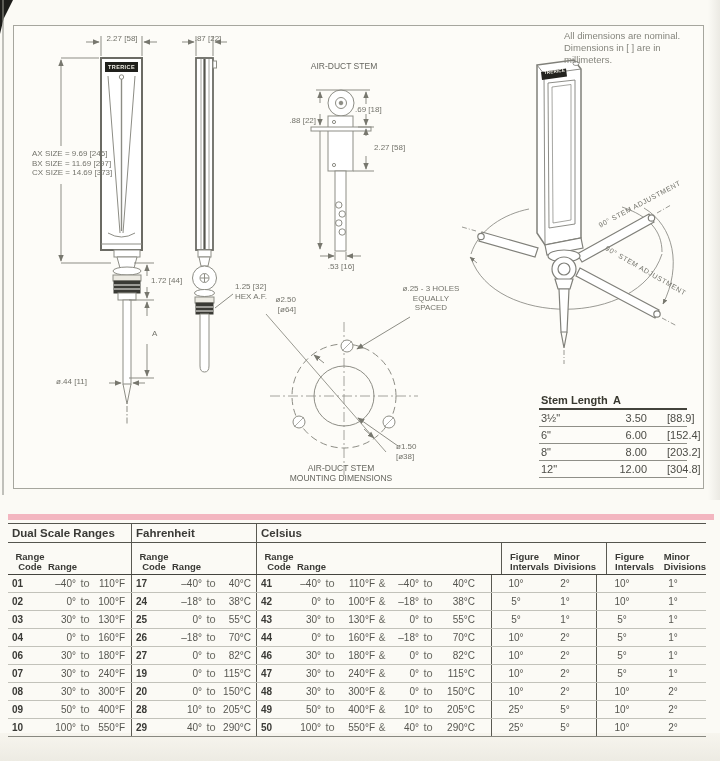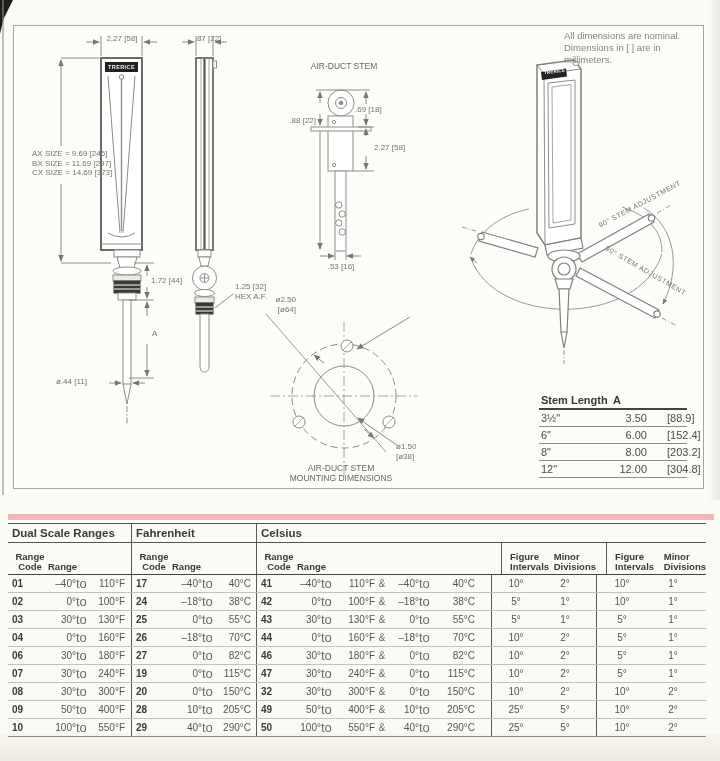--- a/index.html
+++ b/index.html
@@ -44,21 +44,21 @@
   .shead{height:31px;border-bottom:1.5px solid #44443e;font-weight:bold;font-size:9.5px;line-height:10px;color:#3a3a36;}
   .shead .pair{display:flex;align-items:flex-end;height:100%;padding:2px 0 2px 4px;text-align:center;}
   .shead .rc{width:36px;}
   .shead .iv{display:flex;align-items:flex-end;height:100%;padding:2px 0 2px 8px;margin-left:10px;}
   .shead .iv .fg{width:50px;}
   .drow{height:17px;line-height:17px;border-bottom:1px solid #c2c2ba;}
   .drow:last-child{border-bottom:1px solid #888880;}
   .cell{display:flex;}
   .code{font-weight:bold;color:#3a3a36;padding-left:4px;}
   .v{text-align:right;}
-  .to{width:18px;text-align:left;color:#6a6a62;font-size:13px;}
+  .to{width:18px;text-align:center;color:#6a6a62;font-size:11px;}
   .amp{width:14px;text-align:center;color:#6a6a62;}
   .ctr{text-align:center;}
   
   .c1 .code{width:20px;} .c1 .f1{width:44px;} .c1 .f2{width:31px;}
   .c2 .code{width:20px;} .c2 .f1{width:46px;} .c2 .f2{width:31px;}
   .c3 .code{width:22px;} .c3 .f1{width:38px;} .c3 .f2{width:36px;} .c3 .f3{width:30px;} .c3 .f4{width:38px;}
   .c4 .s1{width:48px;} .c4 .s2{width:50px;}
   .c5 .s1{width:50px;} .c5 .s2{width:52px;}
 </style>
 </head>
@@ -241,20 +241,25 @@
     <div class="ov c" style="left:280px;top:36px;width:100px;font-size:8.5px;color:#66665f;">AIR-DUCT STEM</div>
     <div class="ov r" style="left:268px;top:90px;width:34px;">.88 [22]</div>
     <div class="ov" style="left:341px;top:79px;">.69 [18]</div>
     <div class="ov" style="left:360px;top:117px;">2.27 [58]</div>
     <div class="ov c" style="left:305px;top:236px;width:44px;">.53 [16]</div>
 
     <div class="ov r" style="left:242px;top:269px;width:40px;">
       <div>ø2.50</div>
       <div>[ø64]</div>
     </div>
+    <div class="ov c" style="left:376px;top:258px;width:82px;">
+      <div>ø.25 - 3 HOLES</div>
+      <div>EQUALLY</div>
+      <div>SPACED</div>
+    </div>
     <div class="ov" style="left:382px;top:416px;">
       <div>ø1.50</div>
       <div>[ø38]</div>
     </div>
     <div class="ov c" style="left:262px;top:438px;width:130px;font-size:8.5px;color:#66665f;">
       <div>AIR-DUCT STEM</div>
       <div>MOUNTING DIMENSIONS</div>
     </div>
 
     <div class="brand-iso">TRERICE</div>
@@ -553,21 +558,21 @@
             <span class="to">to</span>
             <span class="v f2">300°F</span>
           </div>
           <div class="cell c2">
             <span class="code">20</span>
             <span class="v f1">0°</span>
             <span class="to">to</span>
             <span class="v f2">150°C</span>
           </div>
           <div class="cell c3">
-            <span class="code">32</span>
+            <span class="code">48</span>
             <span class="v f1">30°</span>
             <span class="to">to</span>
             <span class="v f2">300°F</span>
             <span class="amp">&amp;</span>
             <span class="v f3">0°</span>
             <span class="to">to</span>
             <span class="v f4">150°C</span>
           </div>
           <div class="cell c4">
             <span class="ctr s1">10°</span>

